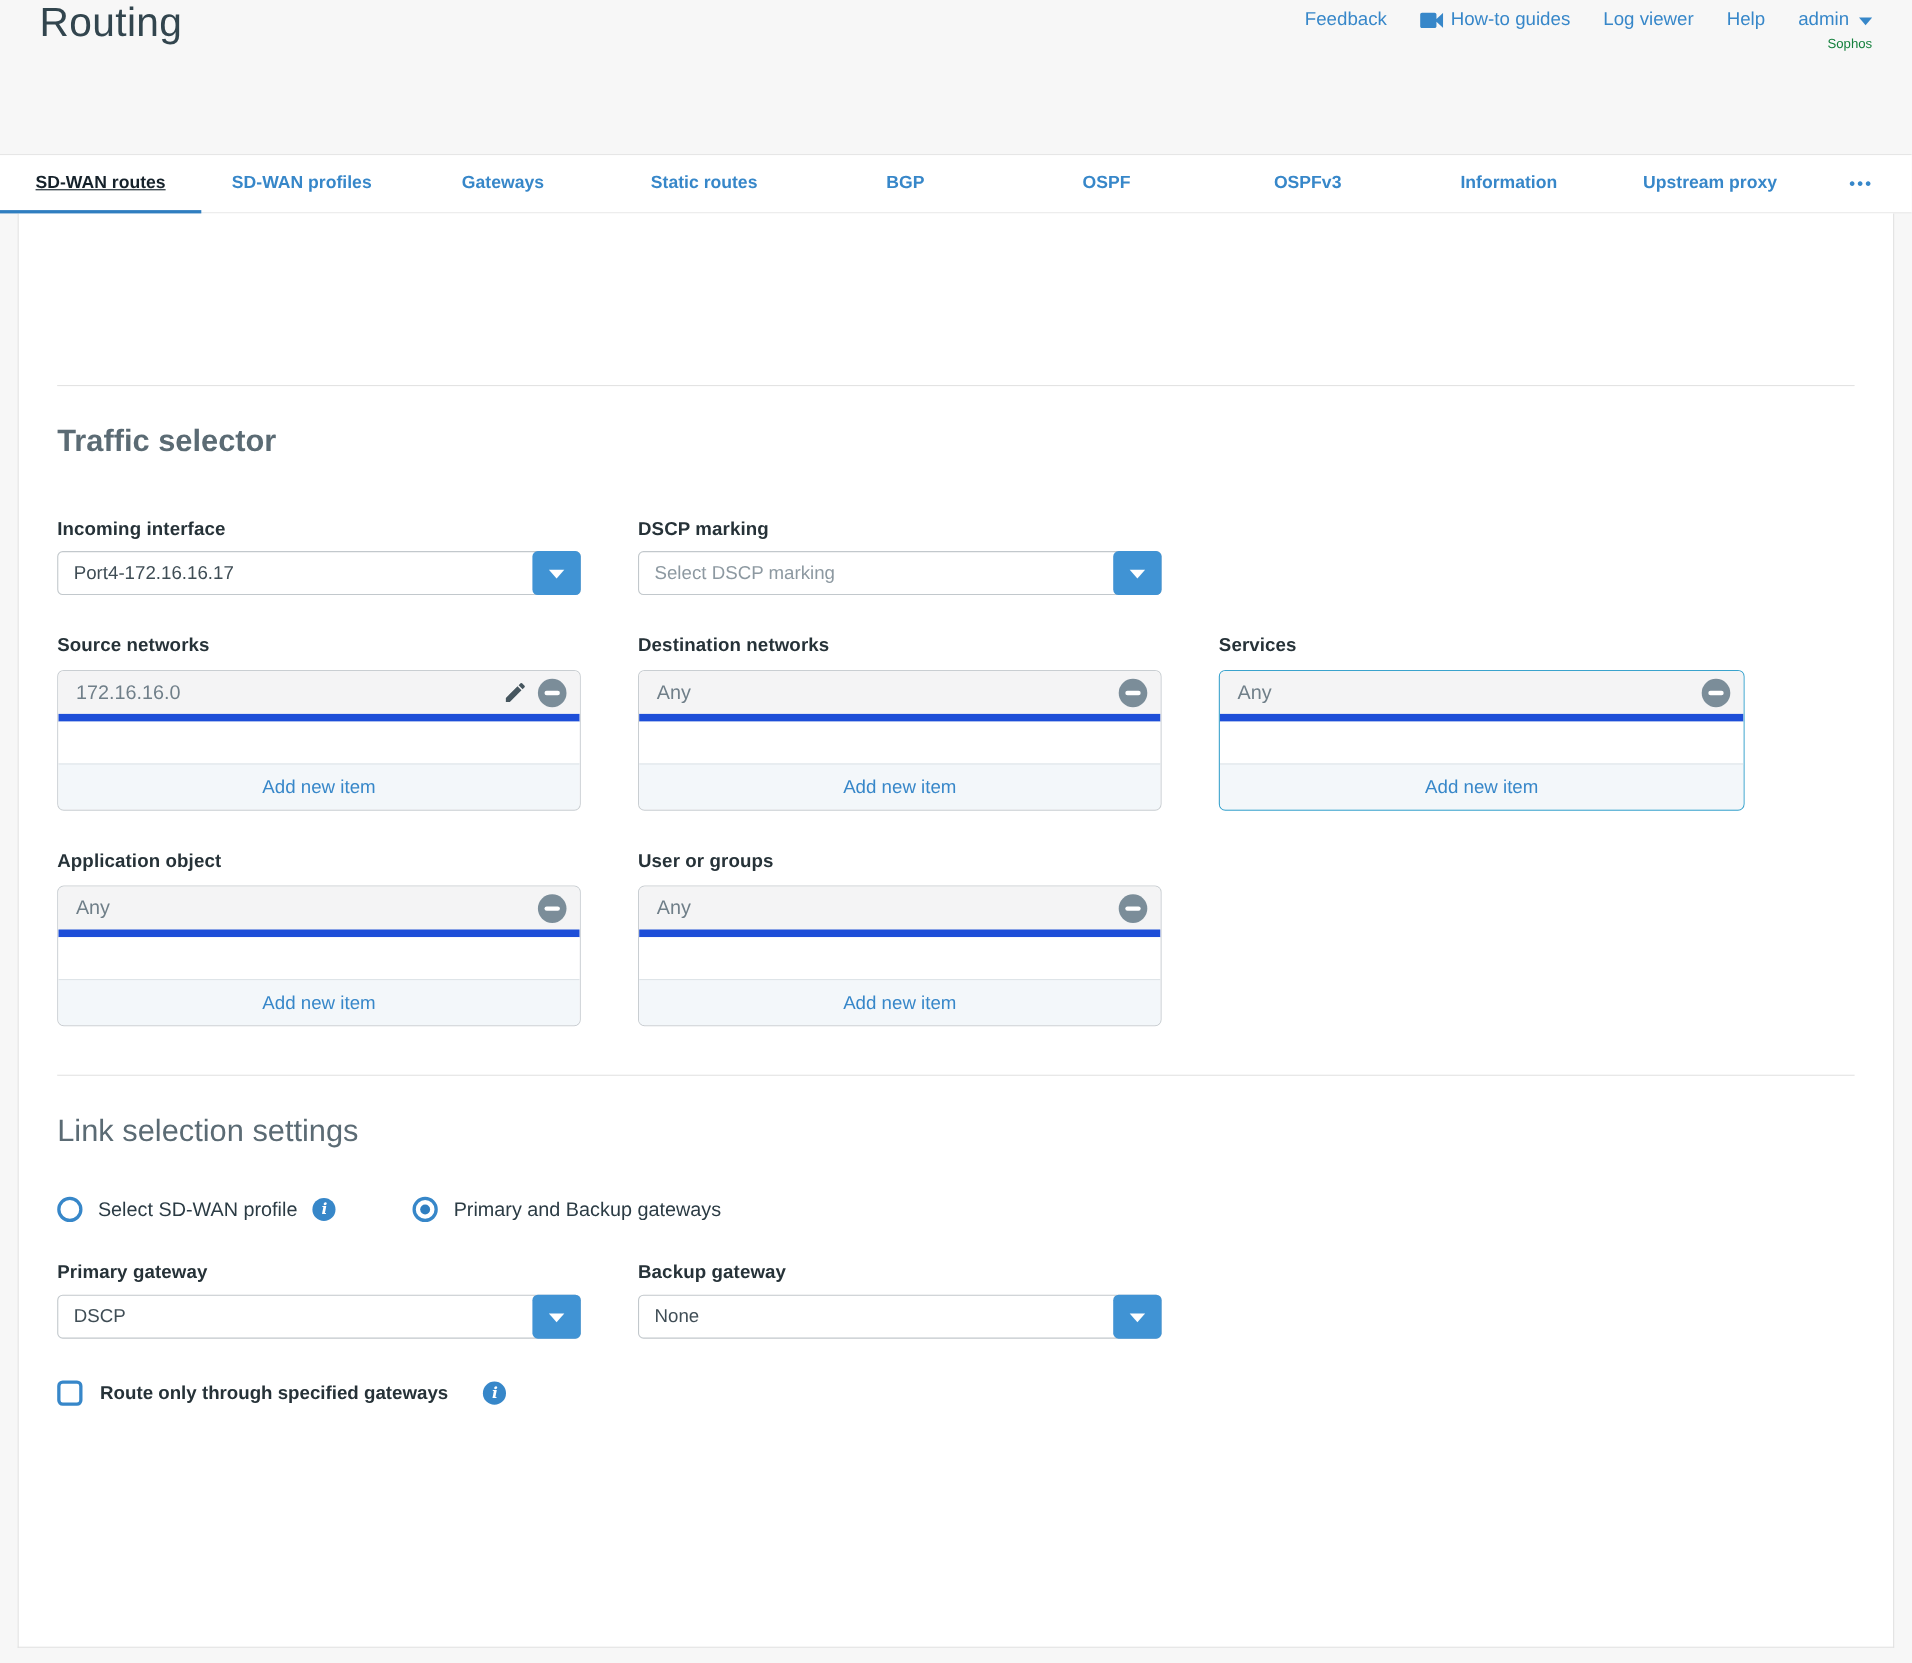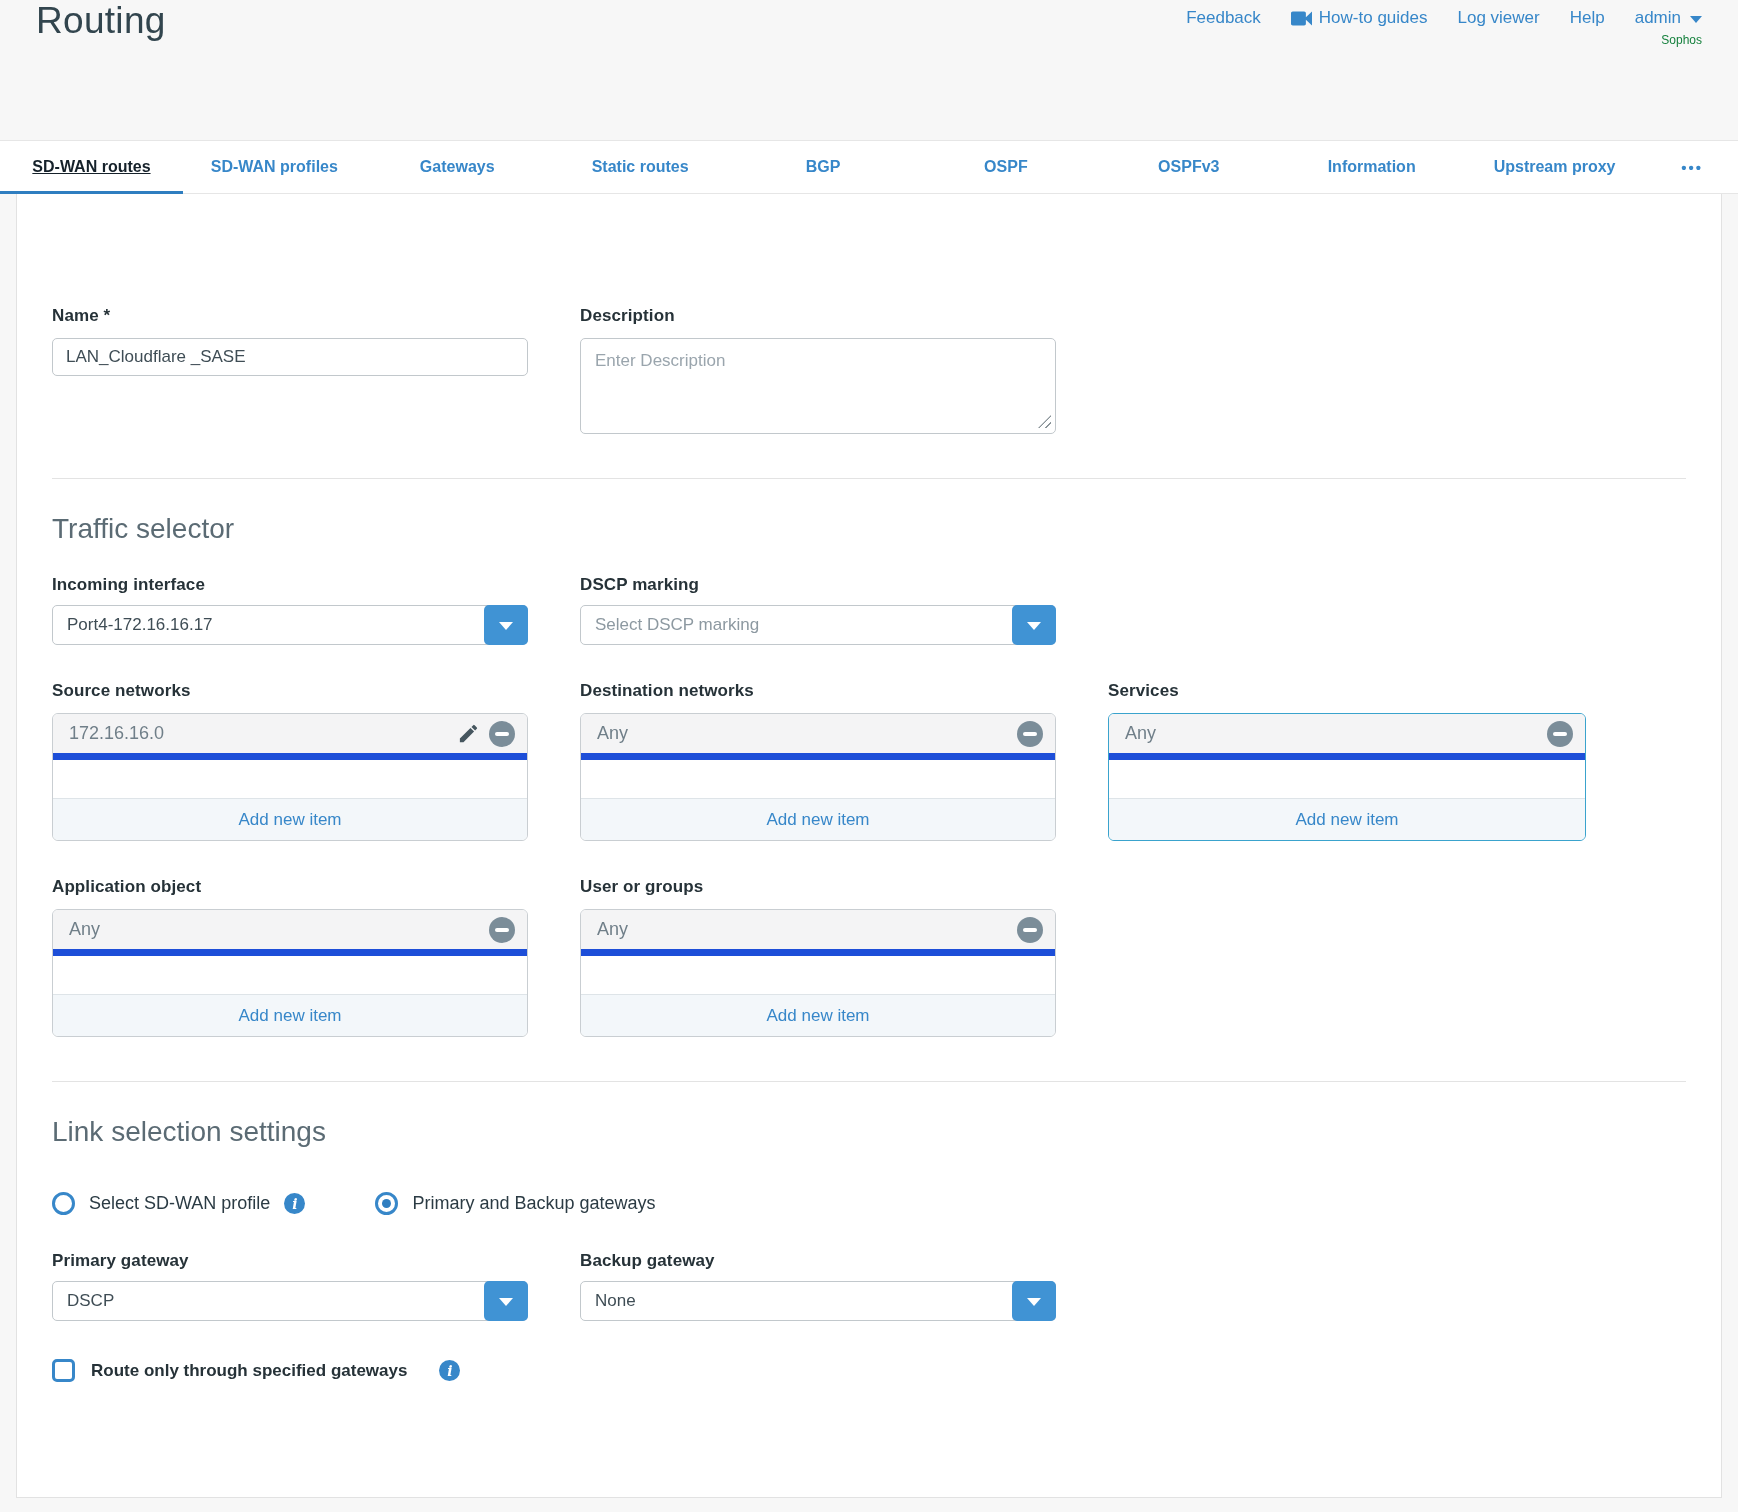--- a/index.html
+++ b/index.html
@@ -33,21 +33,21 @@
   .text-input { width:100%; height:38px; border:1px solid #c2c8cc; border-radius:5px; padding:0 13px; font-size:17px; color:#3f4d55; font-family:"Liberation Sans", sans-serif; background:#fff; outline:none; }
   .textarea-wrap { position:relative; width:100%; }
   .desc-textarea { width:100%; height:96px; border:1px solid #c2c8cc; border-radius:5px; padding:12px 14px; font-size:17px; color:#3f4d55; font-family:"Liberation Sans", sans-serif; resize:none; outline:none; display:block; }
   .desc-textarea::placeholder { color:#9aa5ad; }
   .resize-handle { position:absolute; right:5px; bottom:6px; width:13px; height:13px;
     background:repeating-linear-gradient(135deg, #8a9499 0 1.5px, transparent 1.5px 4.5px);
     clip-path:polygon(100% 0, 100% 100%, 0 100%); }
 
   .section-divider { border:none; border-top:1px solid #e3e3e3; margin:44px 0 0 0; }
   .section-heading { font-size:28px; font-weight:400; color:#5b6b74; margin-top:34px; }
-  .heading-gap { margin-bottom:30px; }
+  .heading-gap { margin-bottom:54px;font-weight:bold; }
 
   
   .dropdown { position:relative; width:100%; height:40px; border:1px solid #c2c8cc; border-radius:5px; background:#fff; display:flex; align-items:center; padding:0 58px 0 14px; cursor:pointer; }
   .dd-value { font-size:17px; color:#3f4d55; white-space:nowrap; overflow:hidden; }
   .dd-value.placeholder { color:#8d99a1; }
   .dd-btn { position:absolute; top:-1px; right:-1px; height:40px; width:44px; background:#4093d4; border-radius:5px; display:flex; align-items:center; justify-content:center; cursor:pointer; }
   .dd-caret { width:0; height:0; border-left:7px solid transparent; border-right:7px solid transparent; border-top:8px solid #fff; margin-top:2px; }
 
   
   .listbox { width:100%; border:1px solid #c9ced2; border-radius:6px; background:#fff; overflow:hidden; }
@@ -120,35 +120,20 @@
   <div class="tab">BGP</div>
   <div class="tab">OSPF</div>
   <div class="tab">OSPFv3</div>
   <div class="tab">Information</div>
   <div class="tab">Upstream proxy</div>
   <div class="tab tab-more">•••</div>
 </div>
 
 <div class="panel">
 
-  <div class="form-row">
-    <div class="col">
-      <div class="field-label">
-        <span>Name</span> <span>*</span>
-      </div>
-      <input class="text-input" type="text" value="LAN_Cloudflare _SASE" style="">
-    </div>
-    <div class="col">
-      <div class="field-label">Description</div>
-      <div class="textarea-wrap">
-        <textarea class="desc-textarea" placeholder="Enter Description" style=""></textarea>
-        <span class="resize-handle"></span>
-      </div>
-    </div>
-  </div>
 
   <hr class="section-divider">
 
   <div class="section-heading heading-gap">Traffic selector</div>
 
   <div class="form-row">
     <div class="col">
       <div class="field-label label-gap">Incoming interface</div>
       <div class="dropdown">
         <span class="dd-value">Port4-172.16.16.17</span>

